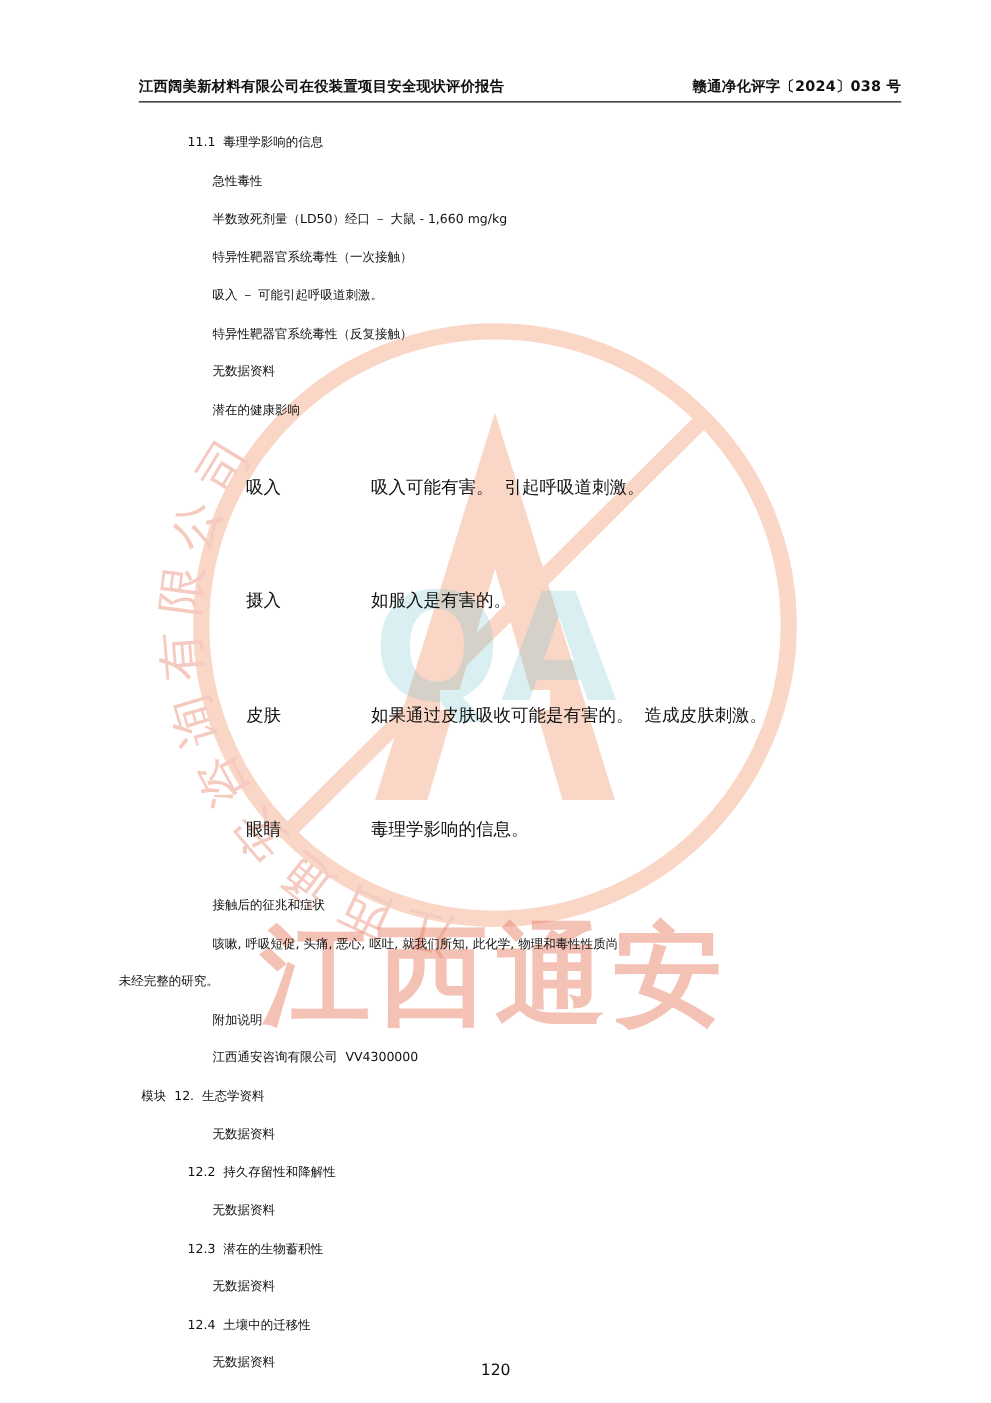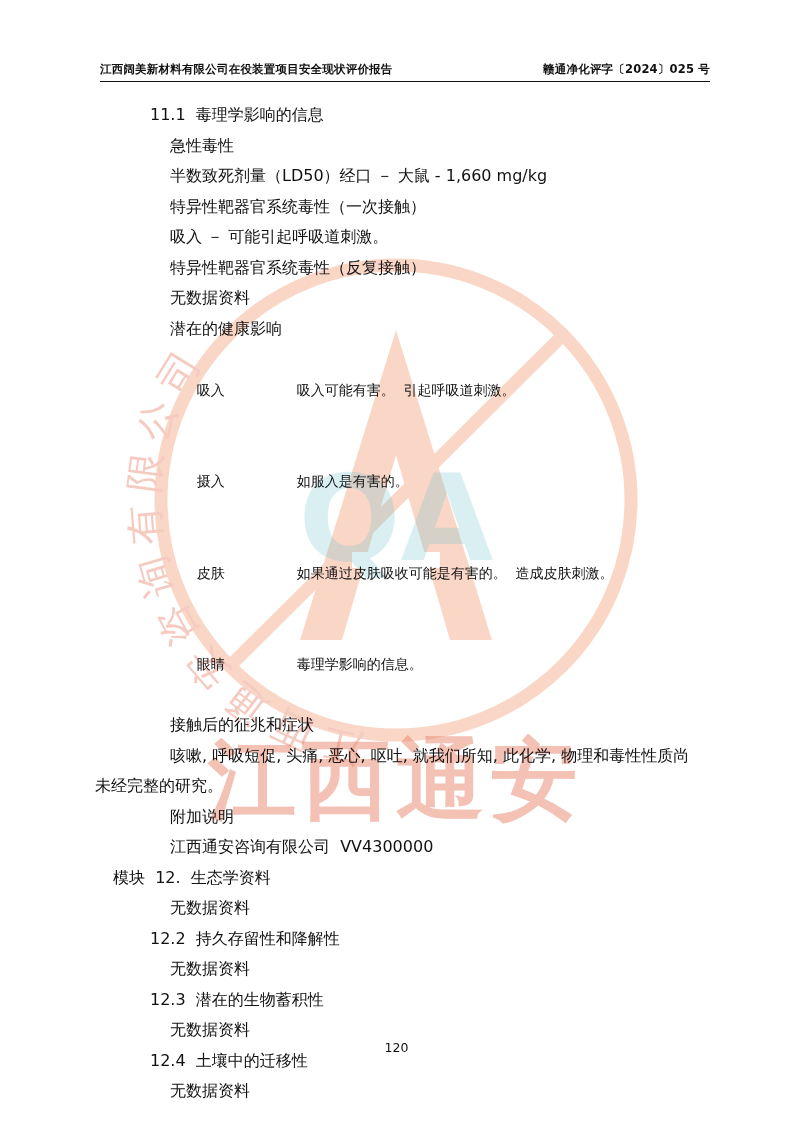--- a/index.html
+++ b/index.html
@@ -24,21 +24,21 @@
     top: 0;
     width: 793px;
     height: 1122px;
     pointer-events: none;
     z-index: 0;
   }
 
   
   .header {
     position: absolute;
-    left: 100px;
+    left: 111px;
     top: 62px;
     width: 610px;
     z-index: 2;
   }
   .header-row {
     display: flex;
     justify-content: space-between;
     align-items: baseline;
     font-size: 11.5px;
     font-family: "DejaVu Sans", sans-serif;
@@ -56,21 +56,21 @@
 
   
   .content {
     position: absolute;
     left: 95px;
     top: 100px;
     width: 620px;
     z-index: 2;
   }
   .line {
-    font-size: 16px;
+    font-size: 10px;
     line-height: 30.5px;
     color: #111;
     white-space: pre;
     font-family: "DejaVu Sans", sans-serif;
   }
   .lvl1 { padding-left: 55px; }   
   .lvl2 { padding-left: 75px; }   
   .lvl0 { padding-left: 18px; }   
   .flow { padding-left: 75px; white-space: normal; text-indent: 0; }
   .flow2 { padding-left: 0px; white-space: normal; }
@@ -83,21 +83,21 @@
     font-family: "DejaVu Sans", sans-serif;
     padding-left: 75px;
     color: #111;
   }
   .colrow .c1 { display: inline-block; width: 100px; }
 
   
   .footer {
     position: absolute;
     left: 0;
-    top: 1040px;
+    top: 1088px;
     width: 793px;
     text-align: center;
     font-size: 12.5px;
     font-family: "DejaVu Sans", sans-serif;
     color: #111;
     z-index: 2;
   }
 </style>
 </head>
 <body>
@@ -121,21 +121,21 @@
     </g>
     <g opacity="0.5">
       <text x="396" y="560" text-anchor="middle" font-family="DejaVu Sans, sans-serif" font-size="120" fill="#79c7d2" font-weight="bold" opacity="0.55">QA</text>
       <text x="396" y="810" text-anchor="middle" font-family="DejaVu Sans, sans-serif" font-size="88" fill="#e8836a" font-weight="bold" letter-spacing="6">江西通安</text>
     </g>
   </svg>
 
   <div class="header">
     <div class="header-row">
       <span class="header-left">江西阔美新材料有限公司在役装置项目安全现状评价报告</span>
-      <span class="header-right">赣通净化评字〔2024〕025 号</span>
+      <span class="header-right">赣通净化评字〔2024〕038 号</span>
     </div>
     <div class="header-rule"></div>
   </div>
 
   <div class="content">
 
     <div class="line lvl1">11.1  毒理学影响的信息</div>
     <div class="line lvl2">急性毒性</div>
     <div class="line lvl2">半数致死剂量（LD50）经口 － 大鼠 - 1,660 mg/kg</div>
     <div class="line lvl2">特异性靶器官系统毒性（一次接触）</div>

